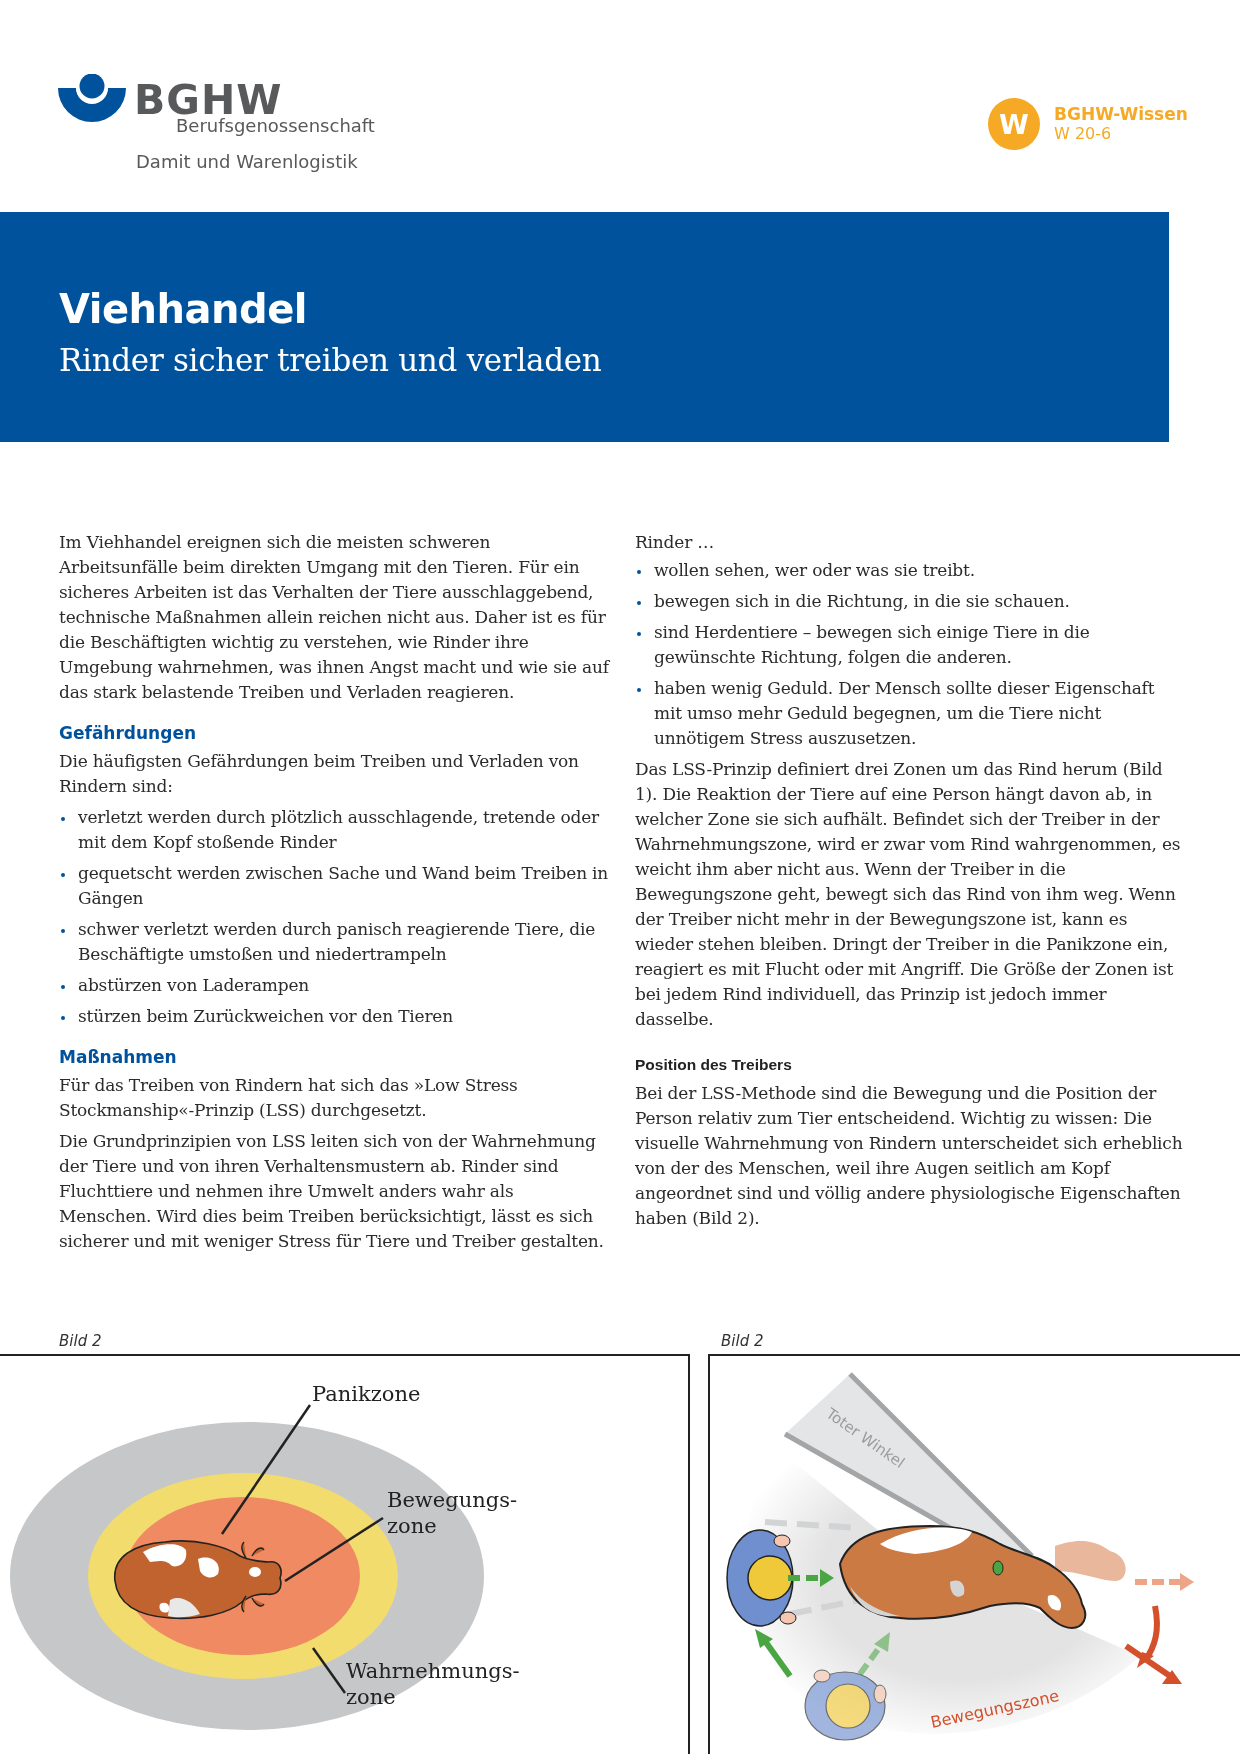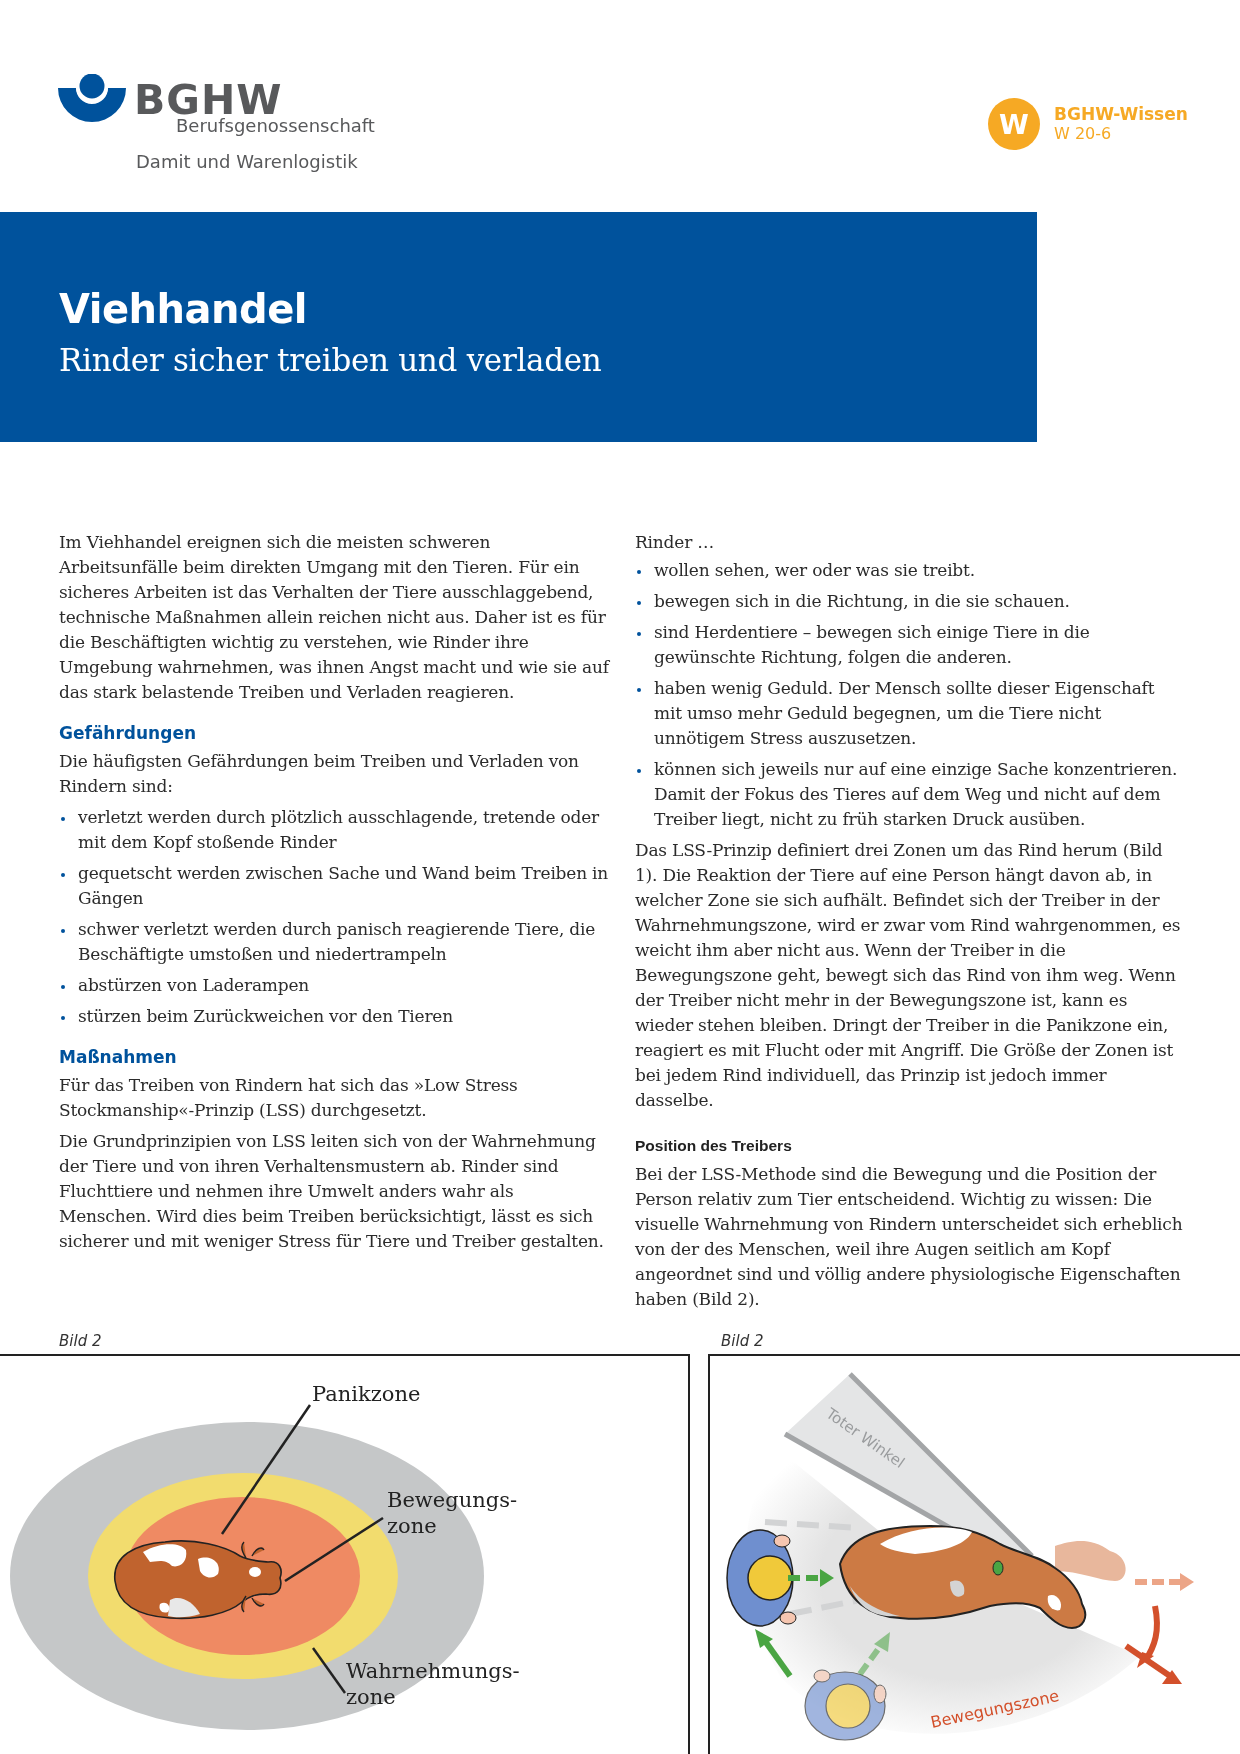--- a/index.html
+++ b/index.html
@@ -14,21 +14,21 @@
   .logo-sub.l1 { top: 43px; margin-left: 40px; }
   .logo-sub.l2 { top: 79px; }
 
   .badge { position: absolute; left: 988px; top: 98px; display: flex; align-items: center; }
   .badge-circle { width: 52px; height: 52px; border-radius: 50%; background: #f6a924; color: #fff; font-family: "DejaVu Sans", sans-serif; font-weight: bold; font-size: 27px; display: flex; align-items: center; justify-content: center; }
   .badge-text { margin-left: 14px; font-family: "DejaVu Sans", sans-serif; color: #f6a924; line-height: 1.15; }
   .badge-title { font-weight: bold; font-size: 17px; }
   .badge-code { font-size: 16px; }
 
   
-  .banner { position: absolute; left: 0; top: 212px; width: 1037px; height: 230px; background: #00529c; }
+  .banner { position: absolute; left: 0; top: 212px; width: 1169px; height: 230px; background: #00529c; }
   .banner-title { position: absolute; left: 59px; top: 74px; font-family: "DejaVu Sans", sans-serif; font-weight: bold; font-size: 40px; color: #fff; letter-spacing: -0.5px; }
   .banner-sub { position: absolute; left: 59px; top: 130px; font-family: "DejaVu Serif", serif; font-size: 31px; color: #fff; letter-spacing: -0.3px; }
 
   
   .col { position: absolute; top: 530px; font-size: 17px; line-height: 25px; color: #2b2b2b; }
   .col-left { left: 59px; width: 550px; }
   .col-right { left: 635px; width: 550px; top: 530px; }
   .col p { margin-bottom: 6px; letter-spacing: -0.2px; }
   .col h2 { font-family: "DejaVu Sans", sans-serif; font-weight: bold; font-size: 17px; color: #00529c; margin: 17px 0 5px 0; line-height: 22px; }
   .col h3 { font-family: Liberation Sans, sans-serif; font-weight: bold; font-size: 15.5px; color: #222; margin: 22px 0 5px 0; line-height: 22px; }
@@ -91,21 +91,20 @@
   <p>Die Grundprinzipien von LSS leiten sich von der Wahrnehmung der Tiere und von ihren Verhaltensmustern ab. Rinder sind Fluchttiere und nehmen ihre Umwelt anders wahr als Menschen. Wird dies beim Treiben berücksichtigt, lässt es sich sicherer und mit weniger Stress für Tiere und Treiber gestalten.</p>
 </div>
 
 <div class="col col-right">
   <p style="margin-bottom:3px;">Rinder …</p>
   <ul>
     <li>wollen sehen, wer oder was sie treibt.</li>
     <li>bewegen sich in die Richtung, in die sie schauen.</li>
     <li>sind Herdentiere – bewegen sich einige Tiere in die gewünschte Richtung, folgen die anderen.</li>
     <li>haben wenig Geduld. Der Mensch sollte dieser Eigenschaft mit umso mehr Geduld begegnen, um die Tiere nicht unnötigem Stress auszusetzen.</li>
-    <li>können sich jeweils nur auf eine einzige Sache konzentrieren. Damit der Fokus des Tieres auf dem Weg und nicht auf dem Treiber liegt, nicht zu früh starken Druck ausüben.</li>
   </ul>
   <p>Das LSS-Prinzip definiert drei Zonen um das Rind herum (Bild 1). Die Reaktion der Tiere auf eine Person hängt davon ab, in welcher Zone sie sich aufhält. Befindet sich der Treiber in der Wahrnehmungszone, wird er zwar vom Rind wahrgenommen, es weicht ihm aber nicht aus. Wenn der Treiber in die Bewegungszone geht, bewegt sich das Rind von ihm weg. Wenn der Treiber nicht mehr in der Bewegungszone ist, kann es wieder stehen bleiben. Dringt der Treiber in die Panikzone ein, reagiert es mit Flucht oder mit Angriff. Die Größe der Zonen ist bei jedem Rind individuell, das Prinzip ist jedoch immer dasselbe.</p>
   <h3>Position des Treibers</h3>
   <p>Bei der LSS-Methode sind die Bewegung und die Position der Person relativ zum Tier entscheidend. Wichtig zu wissen: Die visuelle Wahrnehmung von Rindern unterscheidet sich erheblich von der des Menschen, weil ihre Augen seitlich am Kopf angeordnet sind und völlig andere physiologische Eigenschaften haben (Bild 2).</p>
 </div>
 
 <div class="fig-label fig1-label">Bild 2</div>
 <div class="fig-frame fig1 fig">
   <svg width="692" height="410" viewBox="0 0 692 410">
     <ellipse cx="247" cy="220" rx="237" ry="154" fill="#c5c7c8"></ellipse>

